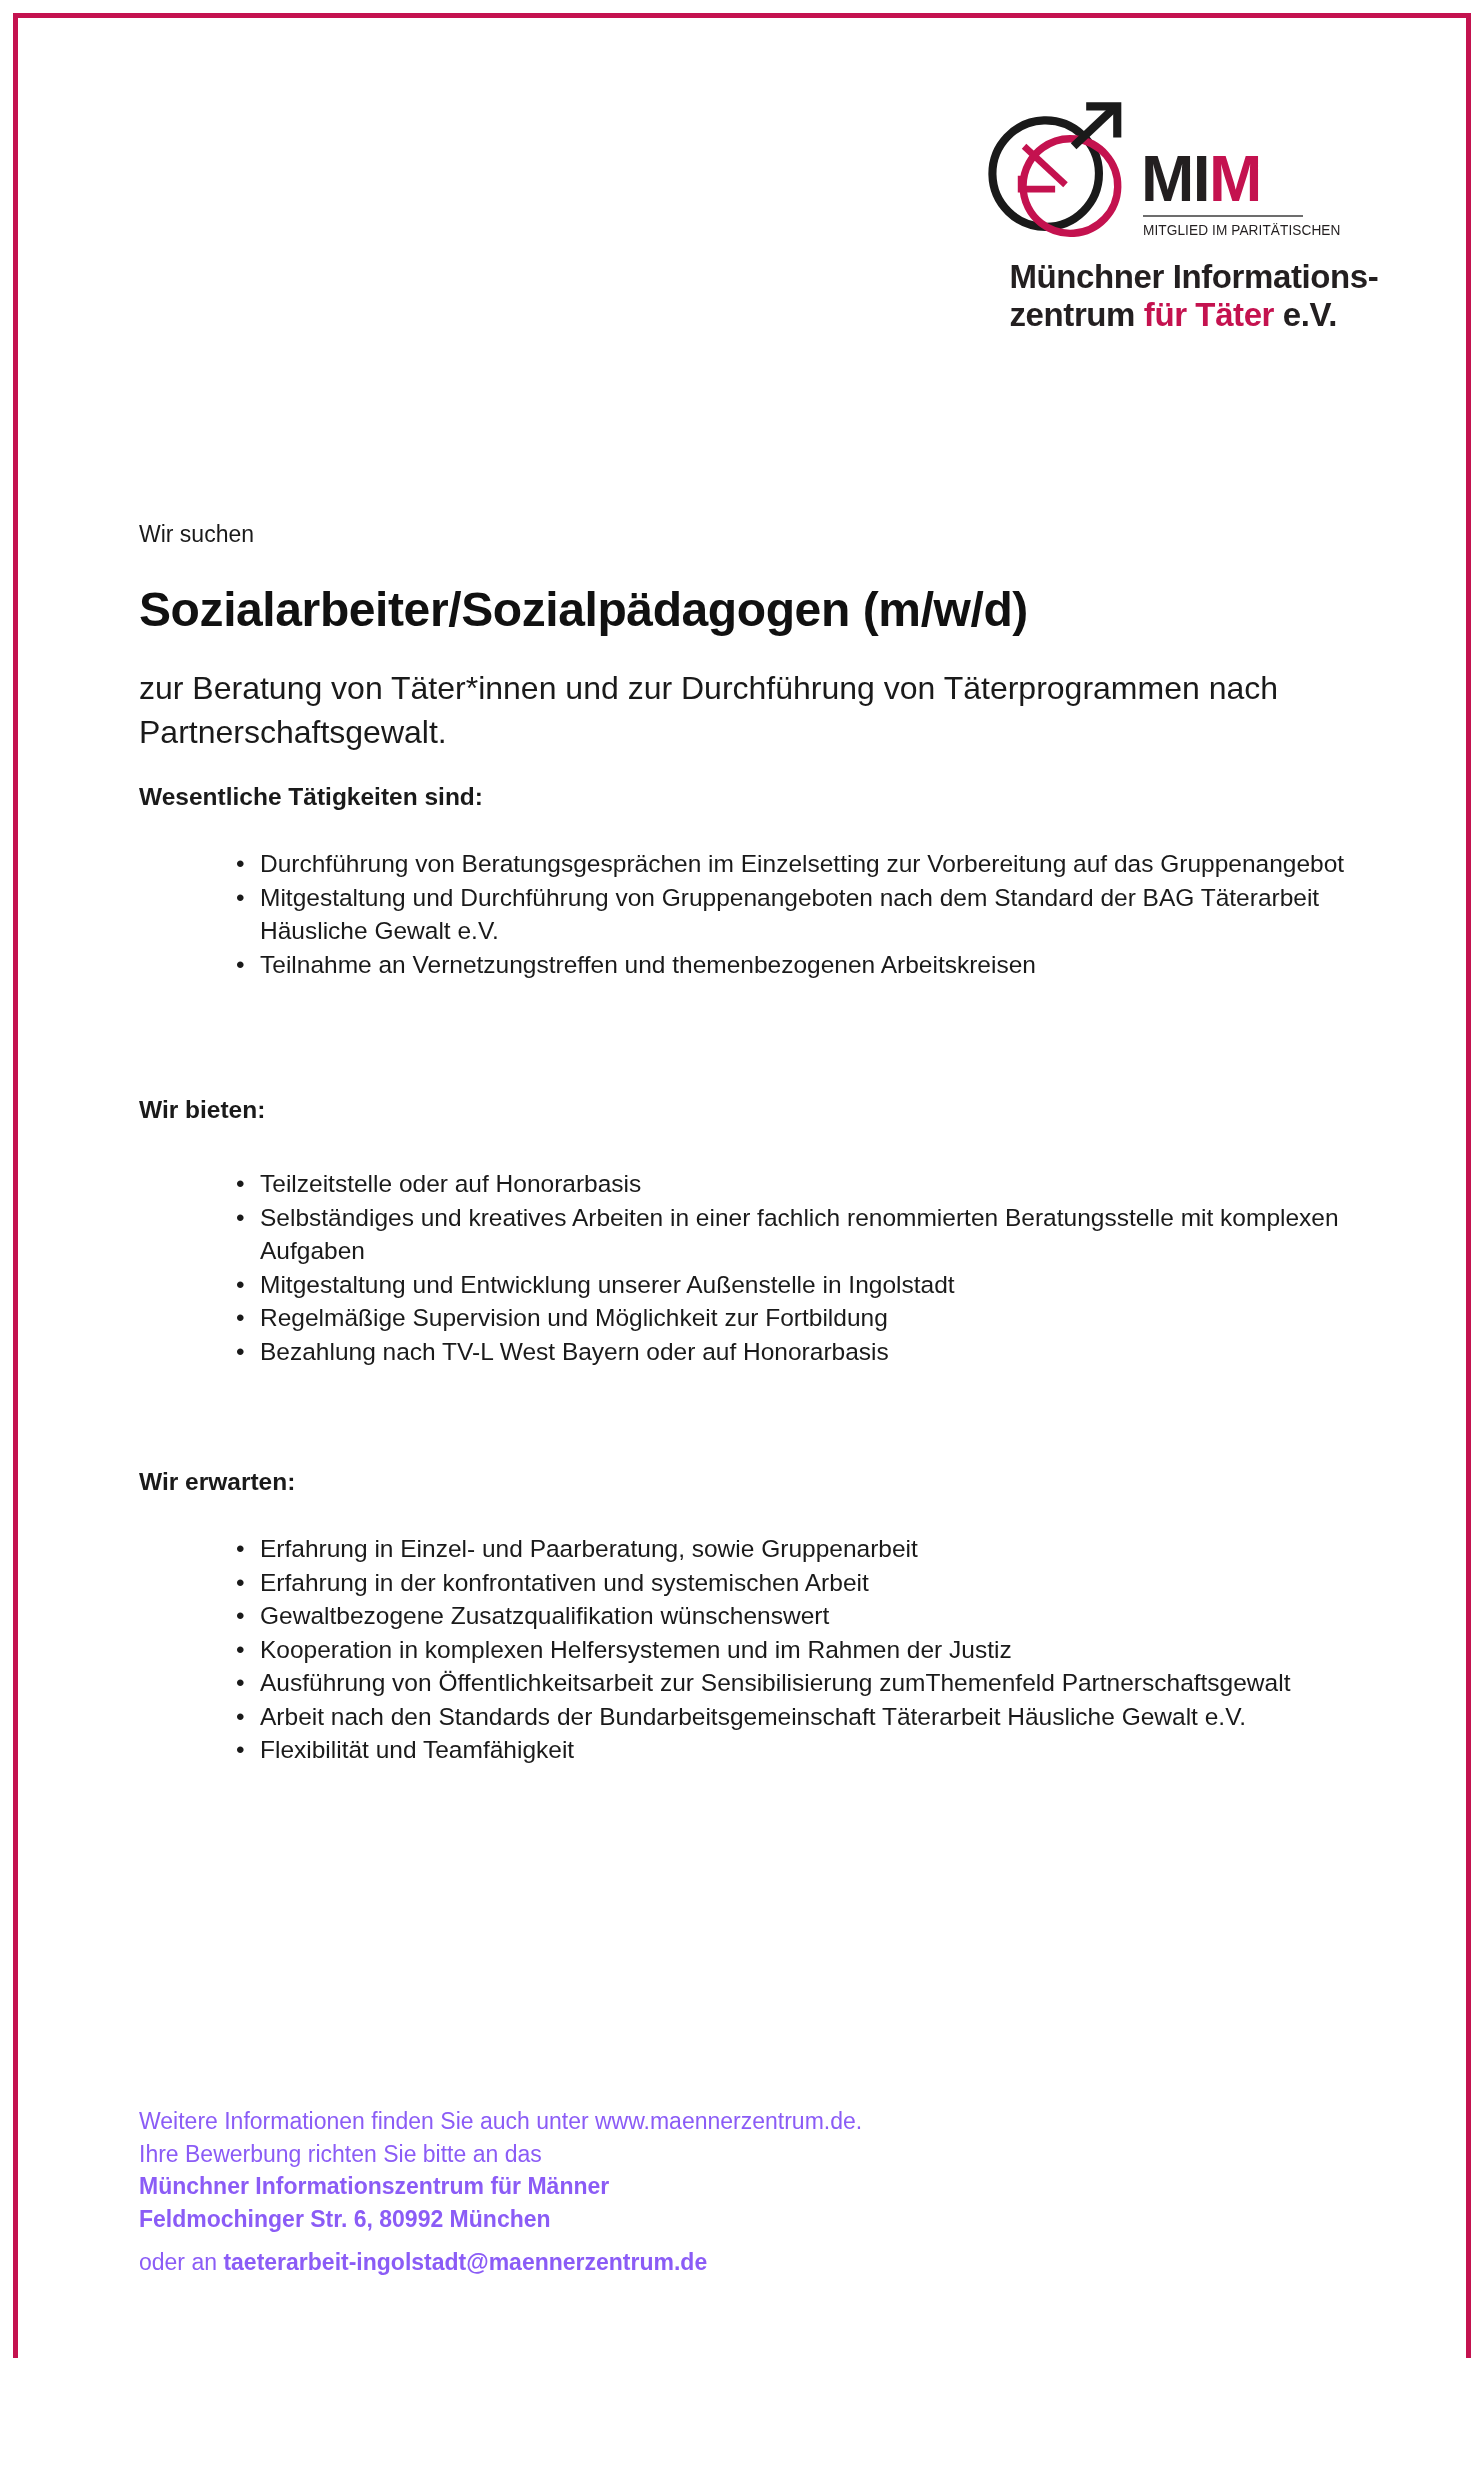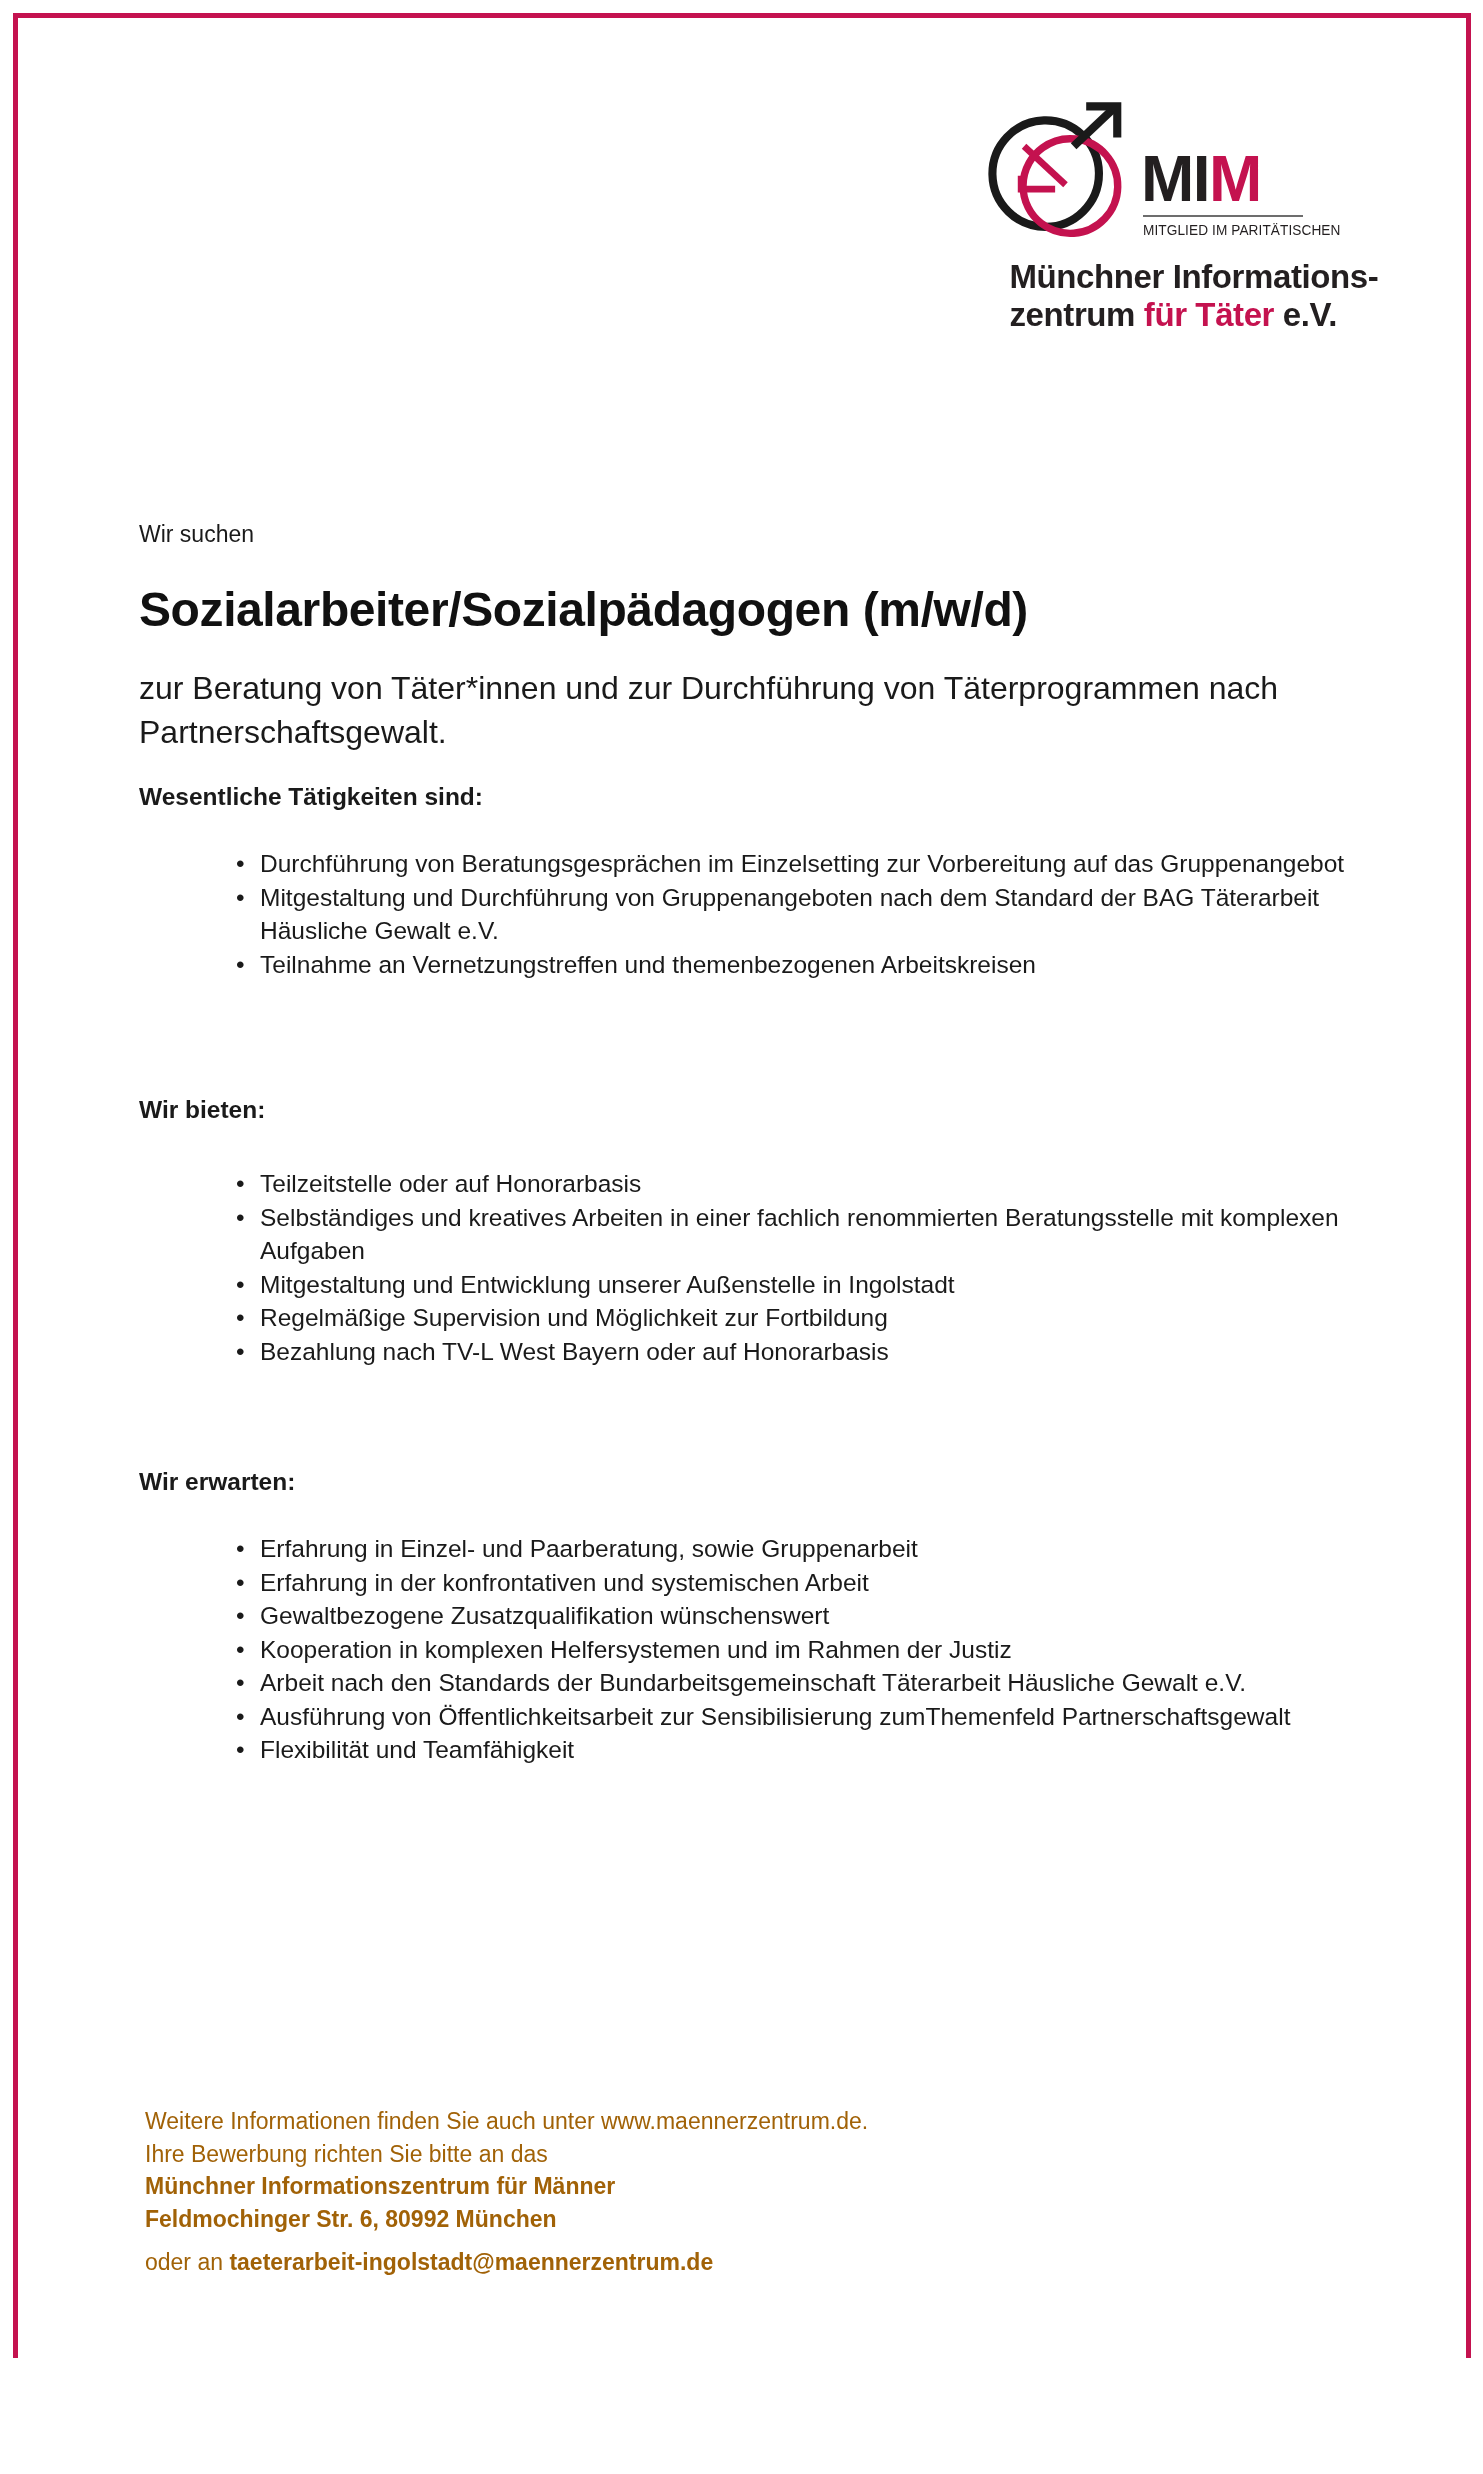--- a/index.html
+++ b/index.html
@@ -179,22 +179,21 @@
   }
 
   
   #footer {
     position: absolute;
     left: 139px;
     top: 2105px;
     width: 1261px;
     font-size: 23px;
     line-height: 1.42;
-    color: #a16207;
-    margin-left: 6px;
+    color: #8b5cf6;
   }
   #footer .reg { font-weight: normal; }
   #footer .bold { font-weight: bold; }
   #footer .spacer { height: 10.4px; }
 </style>
 </head>
 <body>
 
 <div id="page">
 
@@ -245,22 +244,22 @@
       <li>Regelmäßige Supervision und Möglichkeit zur Fortbildung</li>
       <li>Bezahlung nach TV-L West Bayern oder auf Honorarbasis</li>
     </ul>
 
     <div class="sec-head s3">Wir erwarten:</div>
     <ul class="bullets b3">
       <li>Erfahrung in Einzel- und Paarberatung, sowie Gruppenarbeit</li>
       <li>Erfahrung in der konfrontativen und systemischen Arbeit</li>
       <li>Gewaltbezogene Zusatzqualifikation wünschenswert</li>
       <li>Kooperation in komplexen Helfersystemen und im Rahmen der Justiz</li>
+      <li>Ausführung von Öffentlichkeitsarbeit zur Sensibilisierung zumThemenfeld Partnerschaftsgewalt</li>
       <li>Arbeit nach den Standards der Bundarbeitsgemeinschaft Täterarbeit Häusliche Gewalt e.V.</li>
-      <li>Ausführung von Öffentlichkeitsarbeit zur Sensibilisierung zumThemenfeld Partnerschaftsgewalt</li>
       <li>Flexibilität und Teamfähigkeit</li>
     </ul>
 
   </div>
 
   <div id="footer">
     <div class="reg">Weitere Informationen finden Sie auch unter www.maennerzentrum.de.</div>
     <div class="reg">Ihre Bewerbung richten Sie bitte an das</div>
     <div class="bold">Münchner Informationszentrum für Männer</div>
     <div class="bold">Feldmochinger Str. 6, 80992 München</div>

